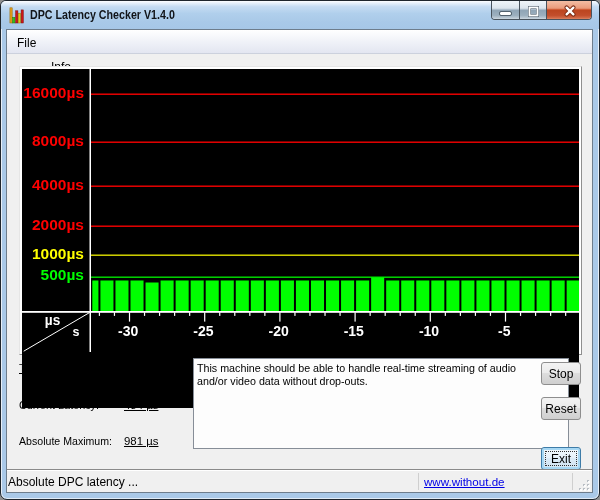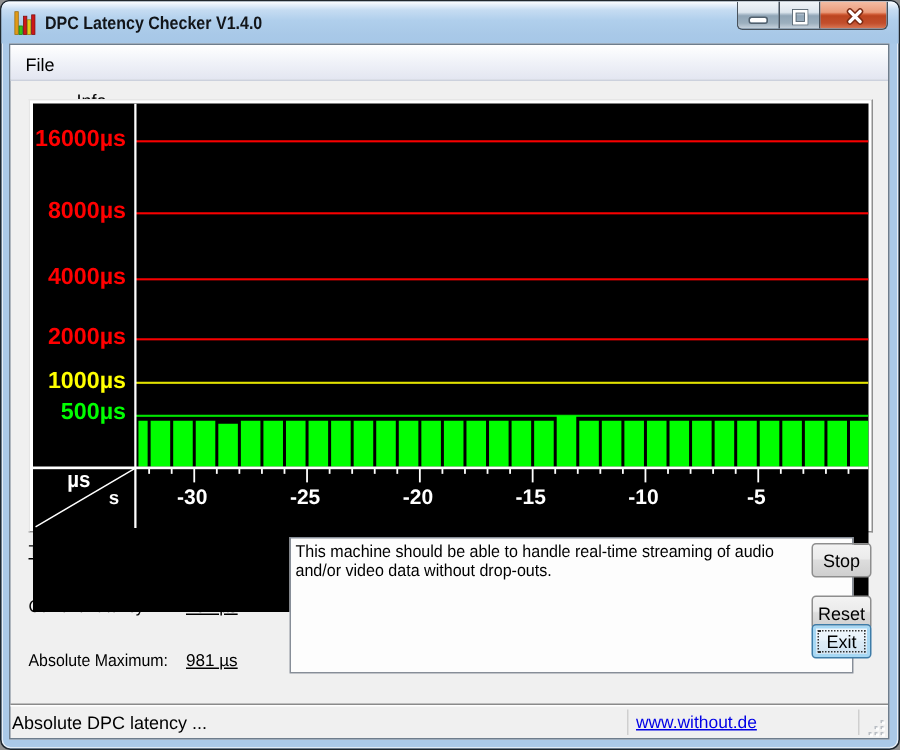--- a/index.html
+++ b/index.html
@@ -181,21 +181,21 @@
 <div class="lbl" style="left:124px; top:362px;">1000 µs</div>
 <div class="lbl" style="left:19px; top:399px;"><span class="sx" style="transform:scaleX(0.95);">Current Latency:</span></div>
 <div class="lbl" style="left:124px; top:399px;">484 µs</div>
 <div class="lbl" style="left:19px; top:435px;"><span class="sx" style="transform:scaleX(0.93);">Absolute Maximum:</span></div>
 <div class="lbl" style="left:124px; top:435px;">981 µs</div>
 
 <div class="textbox"><span class="sx" style="transform:scaleX(0.94);">This machine should be able to handle real-time streaming of audio</span><br><span class="sx" style="transform:scaleX(0.94);">and/or video data without drop-outs.</span></div>
 
 <div class="btn" style="top:362px;">Stop</div>
 <div class="btn" style="top:397px;">Reset</div>
-<div class="btn exit" style="top:416px;">Exit<div class="focusrect"></div></div>
+<div class="btn exit" style="top:447px;">Exit<div class="focusrect"></div></div>
 
 <div class="statusline1"></div>
 <div class="statusline2"></div>
 <div class="statustext" style="left:8px;">Absolute DPC latency ...</div>
 <div class="vsep" style="left:418px;"></div>
 <div class="statustext" style="left:424px; color:#0000e6; text-decoration:underline; font-size:11.6px;">www.without.de</div>
 <div class="vsep" style="left:572px;"></div>
 <div class="grip">
   <i style="left:588px; top:481px;"></i>
   <i style="left:584px; top:485px;"></i>

